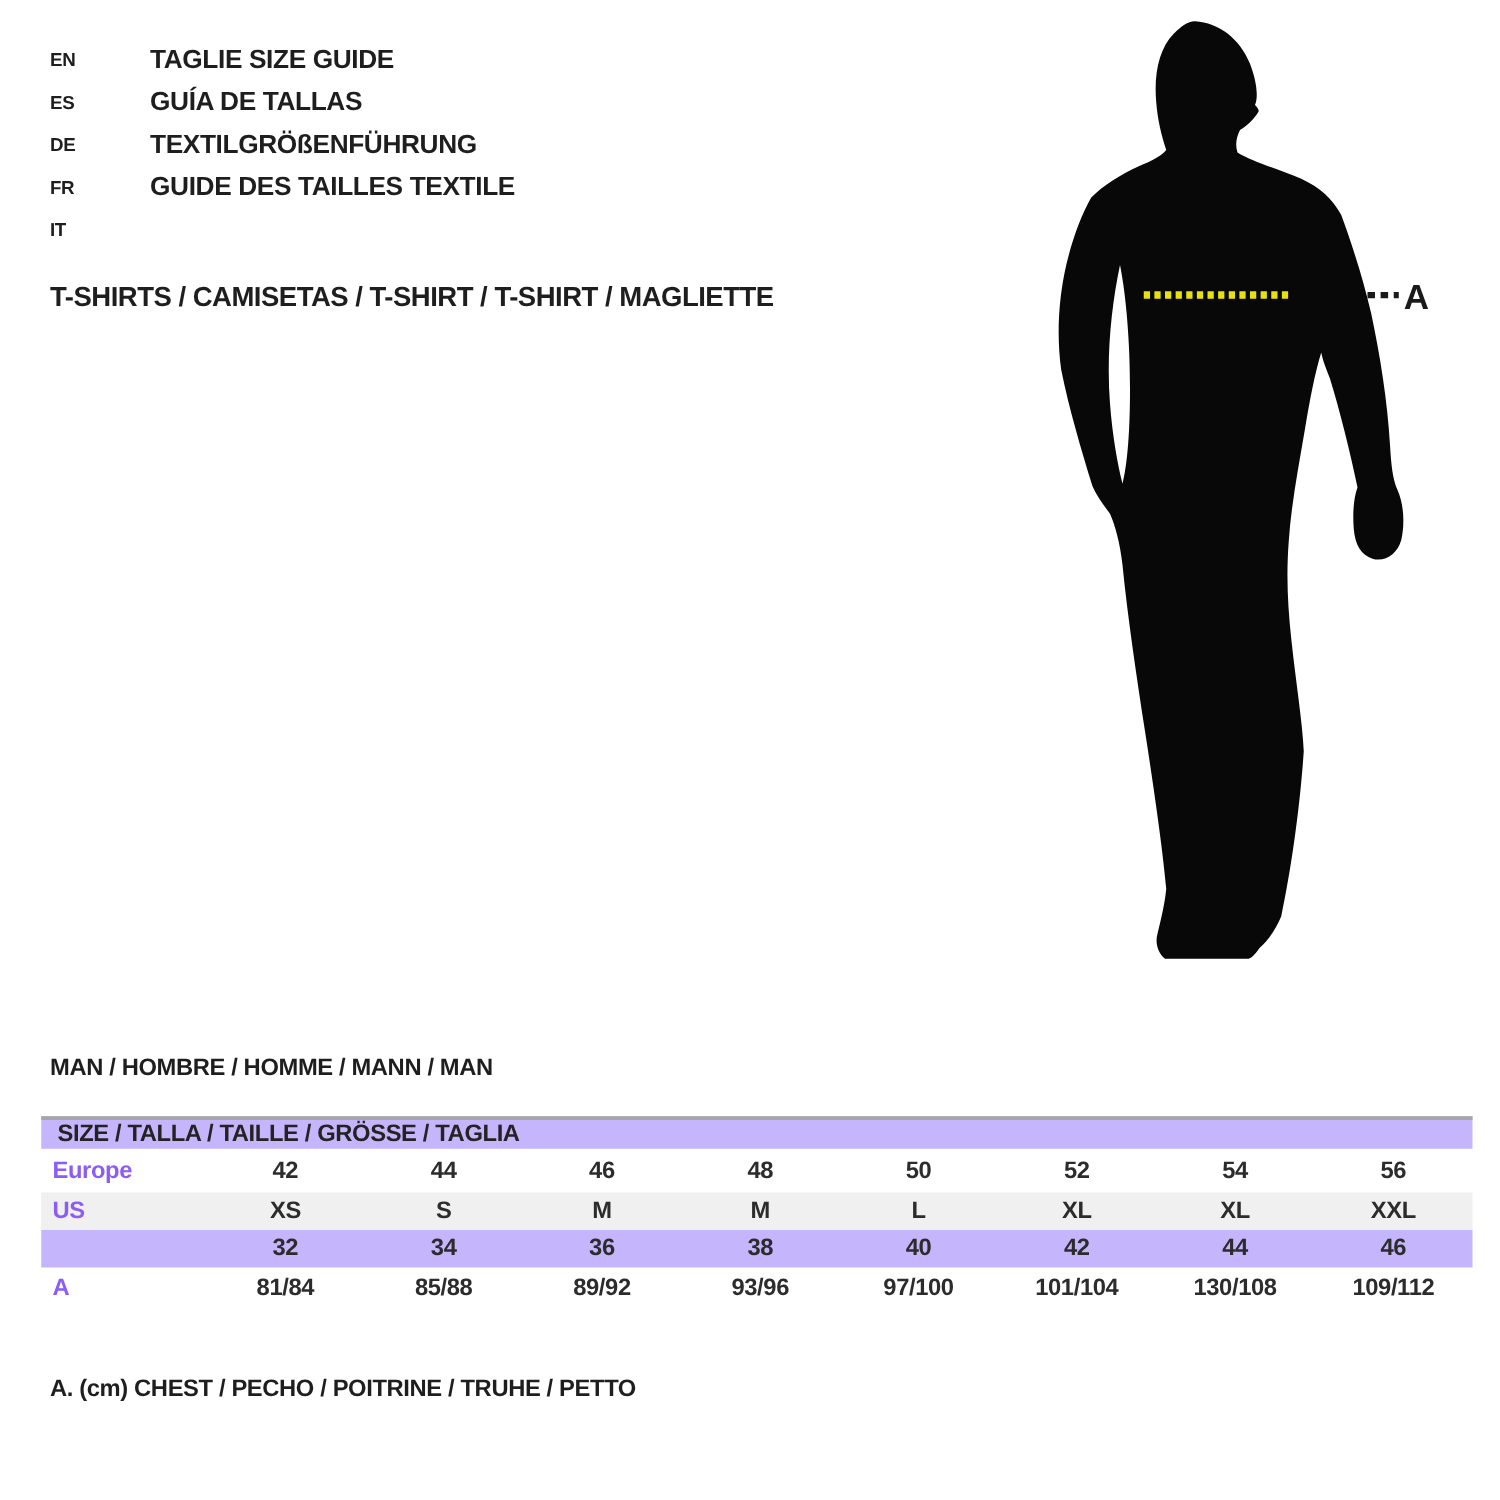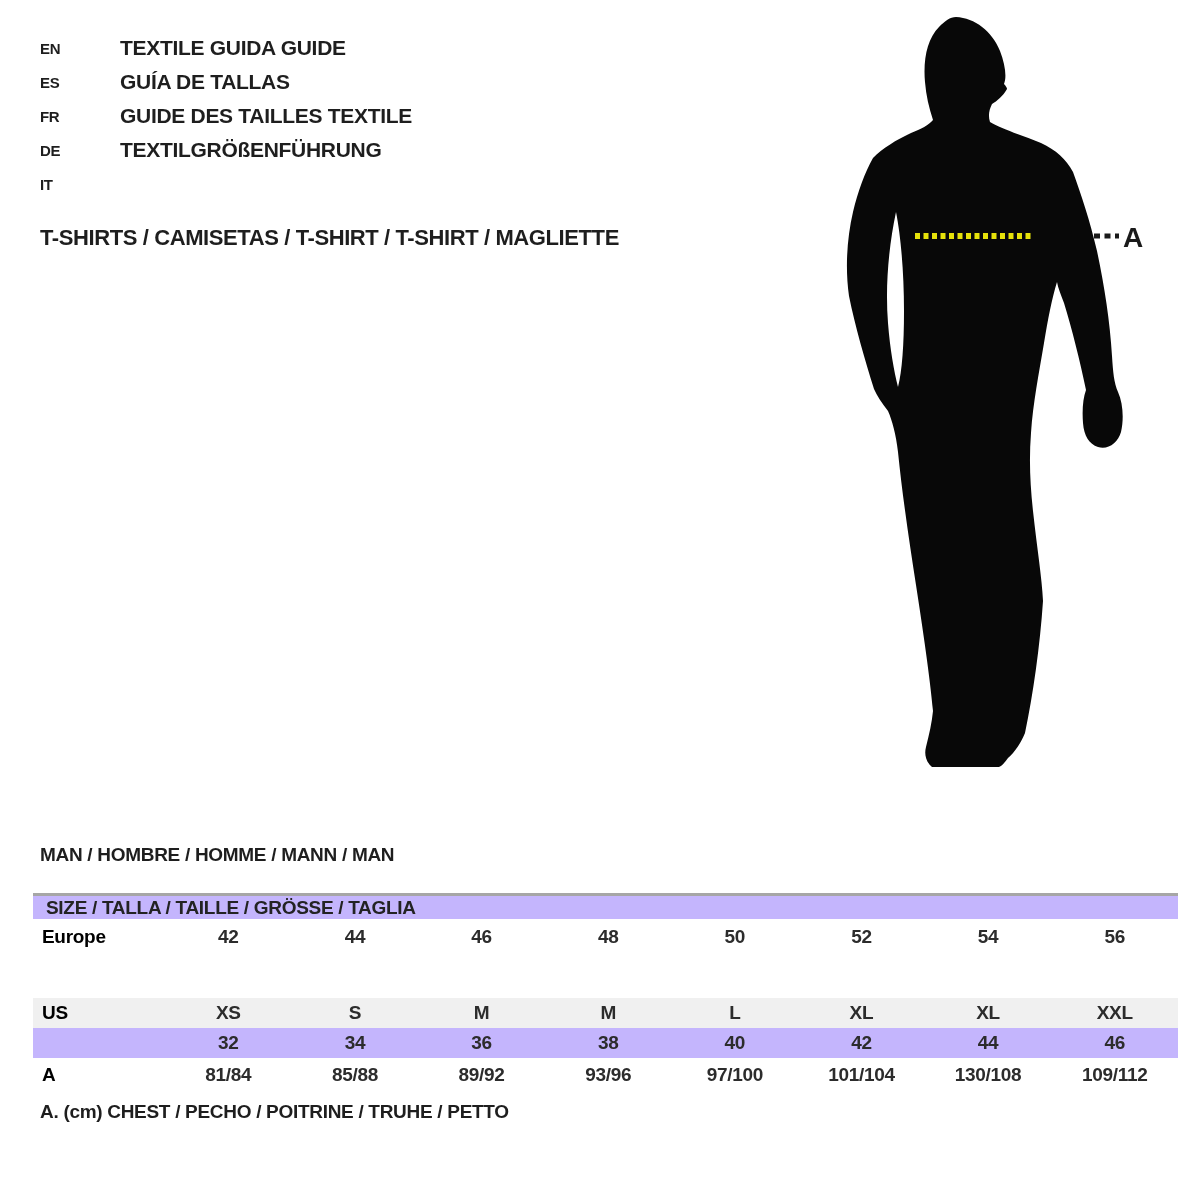--- a/index.html
+++ b/index.html
@@ -22,49 +22,49 @@
   .section-title{position:absolute;left:40px;top:844px;font-size:19px;font-weight:700;letter-spacing:-.3px;}
   
   .size-table{position:absolute;left:33px;top:893px;width:1145px;}
   .table-header{
     height:26px;background:#c4b5fd;border-top:3px solid #a6a6a6;
     font-size:19px;font-weight:700;letter-spacing:-.3px;color:#232323;
     display:flex;align-items:center;padding-left:13px;box-sizing:border-box;
   }
   .table-row{display:grid;grid-template-columns:132px repeat(8,1fr);align-items:center;}
   .row-europe{height:35px;}
-  .row-us{height:30px;background:#f0f0f0;margin-top:44px;}
+  .row-us{height:30px;background:#f0f0f0;}
   .row-num{height:30px;background:#c4b5fd;}
   .row-a{height:33px;}
-  .row-label{font-size:19px;font-weight:700;letter-spacing:-.3px;padding-left:9px;color:#000000;}
+  .row-label{font-size:19px;font-weight:700;letter-spacing:-.3px;padding-left:9px;color:#8b5cf6;}
   .cell{font-size:19px;font-weight:700;letter-spacing:-.3px;text-align:center;color:#2c2c2c;}
   
   .footnote{position:absolute;left:40px;top:1101px;font-size:19px;font-weight:700;letter-spacing:-.3px;}
 </style>
 </head>
 <body>
 
 <div class="canvas">
 
   <div class="lang-block">
     <div class="lang-row">
       <span class="lang-code">EN</span>
-      <span class="lang-title">TEXTILE GUIDA GUIDE</span>
+      <span class="lang-title">TAGLIE SIZE GUIDE</span>
     </div>
     <div class="lang-row">
       <span class="lang-code">ES</span>
       <span class="lang-title">GUÍA DE TALLAS</span>
     </div>
     <div class="lang-row">
+      <span class="lang-code">DE</span>
+      <span class="lang-title">TEXTILGRÖßENFÜHRUNG</span>
+    </div>
+    <div class="lang-row">
       <span class="lang-code">FR</span>
       <span class="lang-title">GUIDE DES TAILLES TEXTILE</span>
-    </div>
-    <div class="lang-row">
-      <span class="lang-code">DE</span>
-      <span class="lang-title">TEXTILGRÖßENFÜHRUNG</span>
     </div>
     <div class="lang-row">
       <span class="lang-code">IT</span>
     </div>
   </div>
 
   <div class="category-block">
     <div class="category-line">T-SHIRTS / CAMISETAS / T-SHIRT / T-SHIRT / MAGLIETTE</div>
   </div>
 

